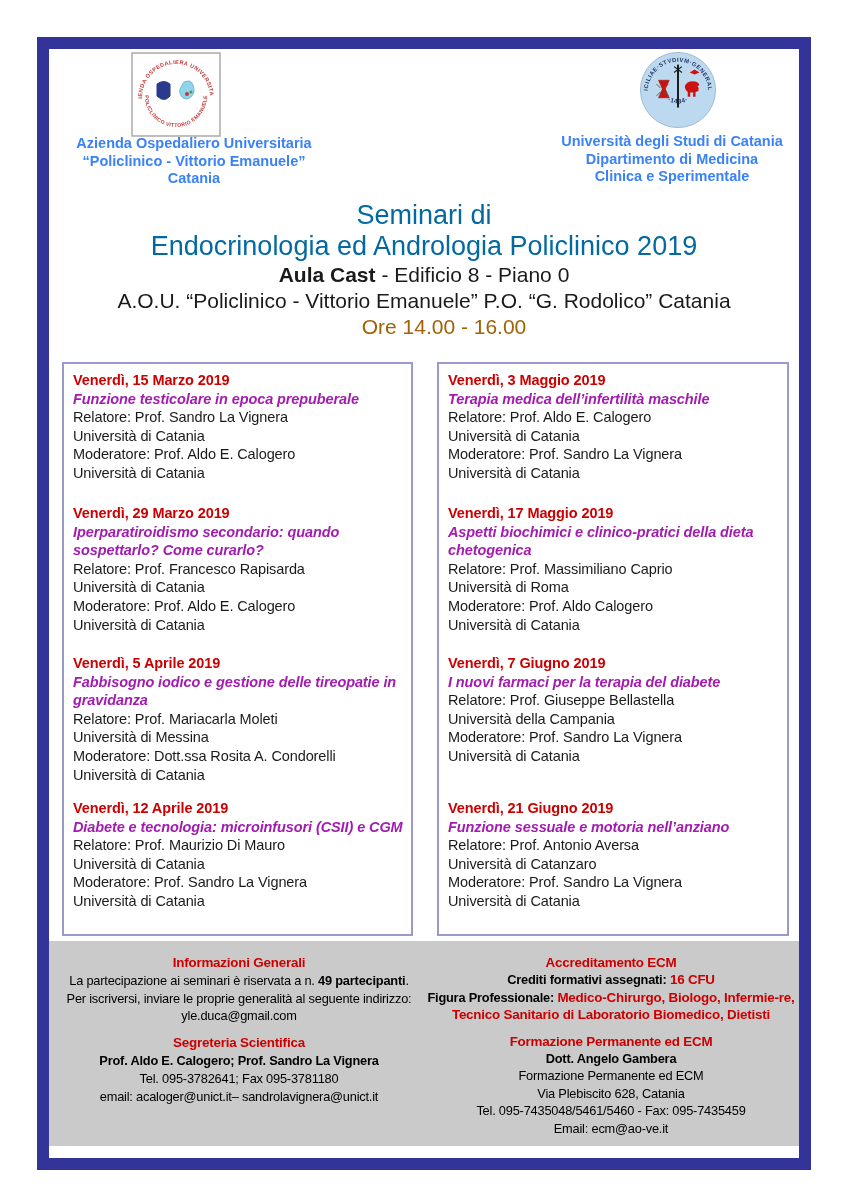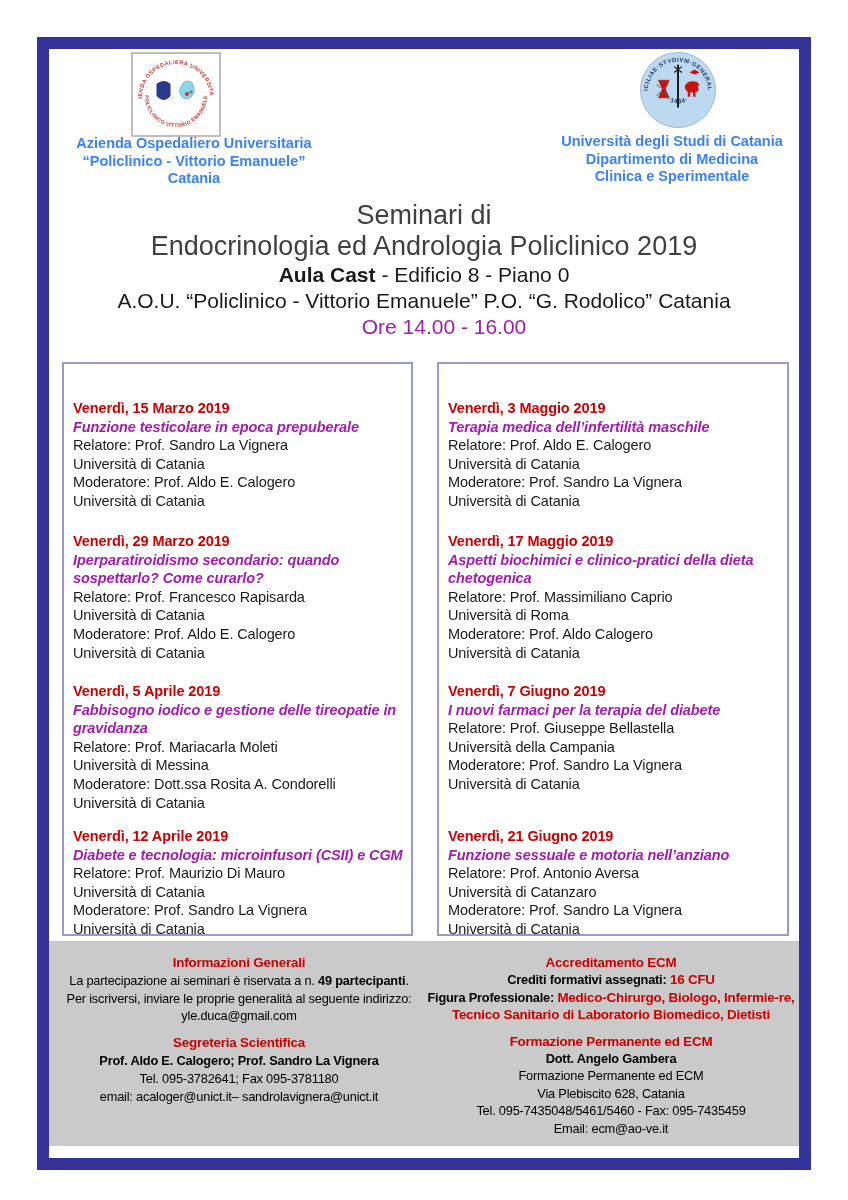--- a/index.html
+++ b/index.html
@@ -20,34 +20,34 @@
   .logo-right { position:absolute; left:590px; top:2px;  width:78px; height:78px; }
   .org {
     position:absolute; text-align:center; color:#3b82f6;
     font-weight:bold; font-size:14.5px; line-height:17.5px;
   }
   .org-left  { left:0px;   top:86px; width:290px; }
   .org-right { left:470px; top:84px; width:306px; }
 
   
   .title-block { position:absolute; left:0; top:151px; width:750px; text-align:center; }
-  .t-red   { color:#404040; font-size:27px; line-height:31px; }
+  .t-red   { color:#0369a1; font-size:27px; line-height:31px; }
   .t-black { color:#1a1a1a; font-size:21px; line-height:26px; }
-  .t-ore   { color:#a21caf; font-size:21px; line-height:26px;margin-left:40px; }
+  .t-ore   { color:#a16207; font-size:21px; line-height:26px;margin-left:40px; }
   .t-bold  { font-weight:bold; }
 
   
   .box {
     position:absolute; top:313px; height:574px;
     border:2px solid #9999cc; padding:7px 8px 0 9px; background:#fff;
   }
   .box-left  { left:13px;  width:351px; }
   .box-right { left:388px; width:352px; }
   .entry { font-size:14.5px; line-height:18.6px; letter-spacing:-0.1px; }
-  .entry.h1 { height:133px;margin-top:28px; } .entry.h2 { height:150px; } .entry.h3 { height:145px; }
+  .entry.h1 { height:133px; } .entry.h2 { height:150px; } .entry.h3 { height:145px; }
   .entry-date  { color:#cc0000; font-weight:bold; }
   .entry-title { font-weight:bold; font-style:italic; color:#a21caf; }
   .entry-line  { color:#1a1a1a; }
 
   
   .footer {
     position:absolute; left:0; top:892px; width:750px; height:205px;
     background:#cacaca; display:flex;
   }
   .f-col { text-align:center; font-size:12.8px; line-height:17.8px; letter-spacing:-0.2px; }

